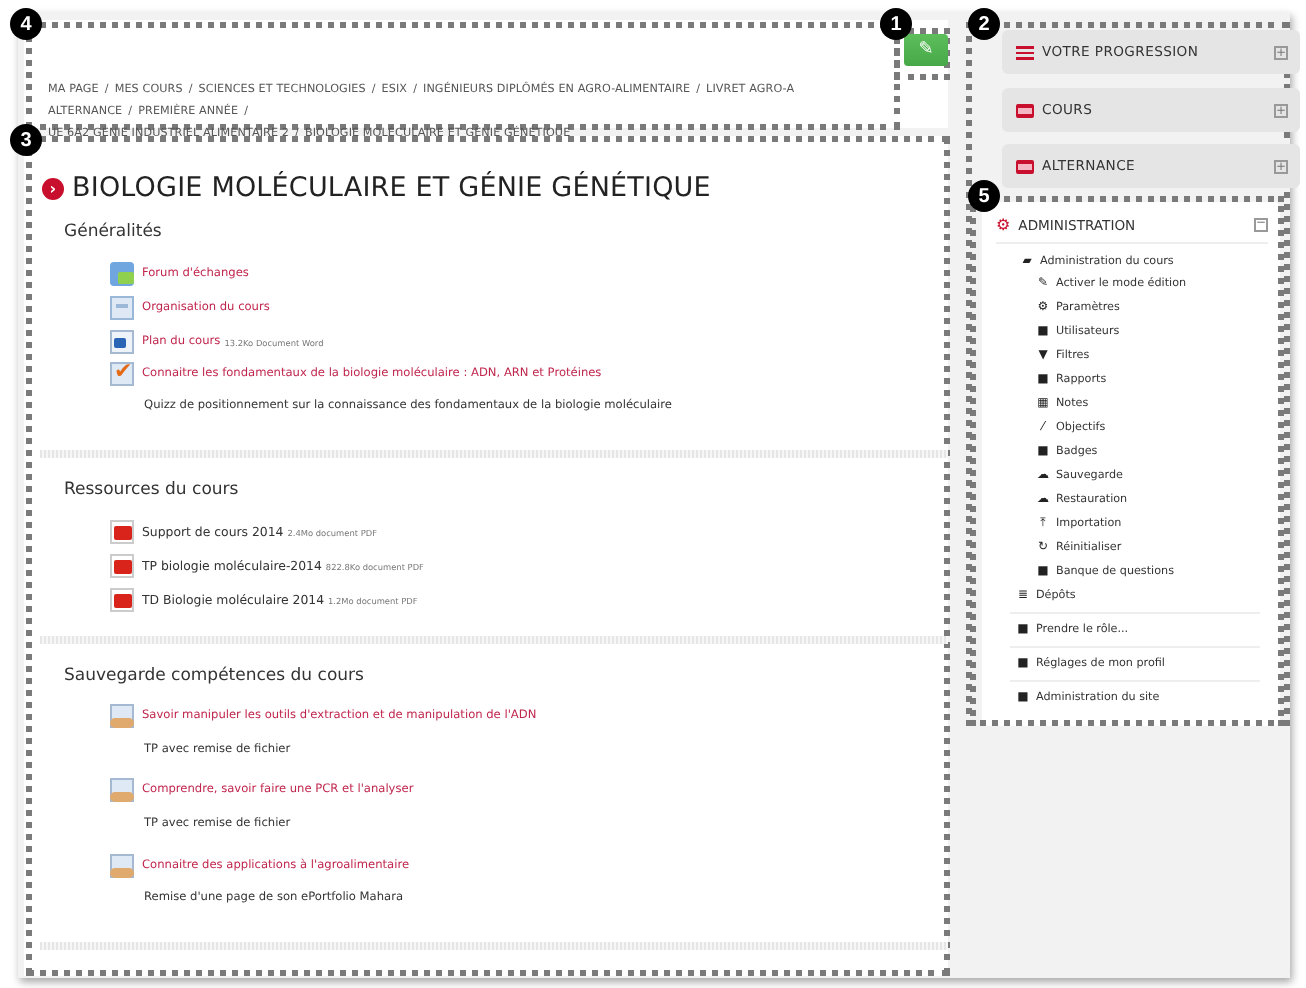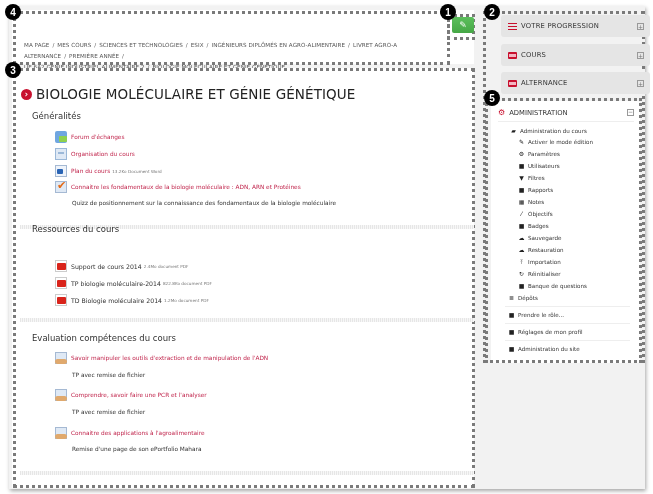--- a/index.html
+++ b/index.html
@@ -120,39 +120,39 @@
   <span class="link">Plan du cours</span>
   <span class="meta">13.2Ko Document Word</span>
 </div>
 <div class="activity" style="top:181px">
   <span class="ico ico-quiz"></span>
   <span class="link">Connaitre les fondamentaux de la biologie moléculaire : ADN, ARN et Protéines</span>
 </div>
 <div class="desc" style="top:200px">Quizz de positionnement sur la connaissance des fondamentaux de la biologie moléculaire</div>
 <div class="separator" style="top:225px"></div>
 
-<div class="section-title" style="top:224px">Ressources du cours</div>
+<div class="section-title" style="top:240px">Ressources du cours</div>
 <div class="activity" style="top:260px">
   <span class="ico ico-pdf"></span>
   <span class="link dark">Support de cours 2014</span>
   <span class="meta">2.4Mo document PDF</span>
 </div>
 <div class="activity" style="top:277px">
   <span class="ico ico-pdf"></span>
   <span class="link dark">TP biologie moléculaire-2014</span>
   <span class="meta">822.8Ko document PDF</span>
 </div>
 <div class="activity" style="top:294px">
   <span class="ico ico-pdf"></span>
   <span class="link dark">TD Biologie moléculaire 2014</span>
   <span class="meta">1.2Mo document PDF</span>
 </div>
 <div class="separator" style="top:318px"></div>
 
-<div class="section-title" style="top:333px">Evaluation compétences du cours</div>
+<div class="section-title" style="top:333px">Sauvegarde compétences du cours</div>
 <div class="activity" style="top:352px">
   <span class="ico ico-assign"></span>
   <span class="link">Savoir manipuler les outils d'extraction et de manipulation de l'ADN</span>
 </div>
 <div class="desc" style="top:372px">TP avec remise de fichier</div>
 <div class="activity" style="top:389px">
   <span class="ico ico-assign"></span>
   <span class="link">Comprendre, savoir faire une PCR et l'analyser</span>
 </div>
 <div class="desc" style="top:409px">TP avec remise de fichier</div>

